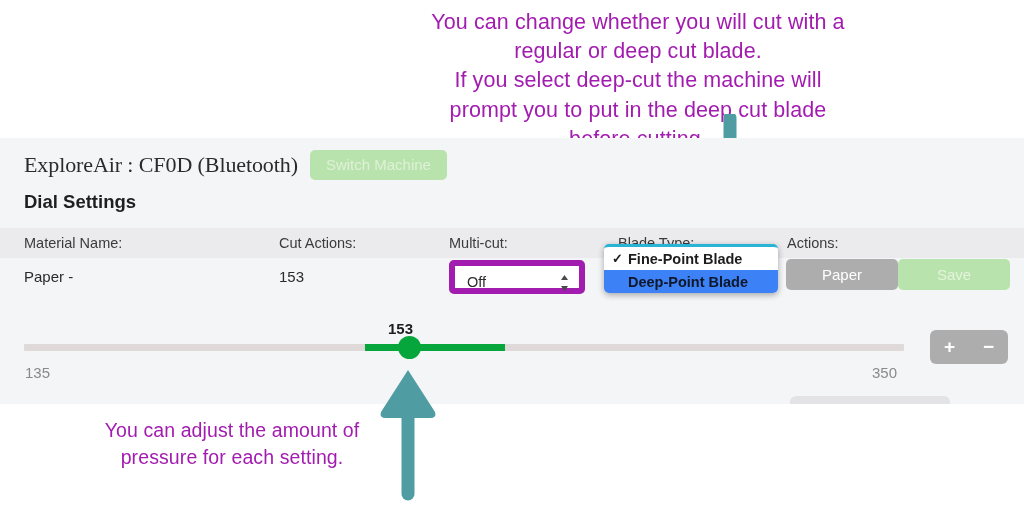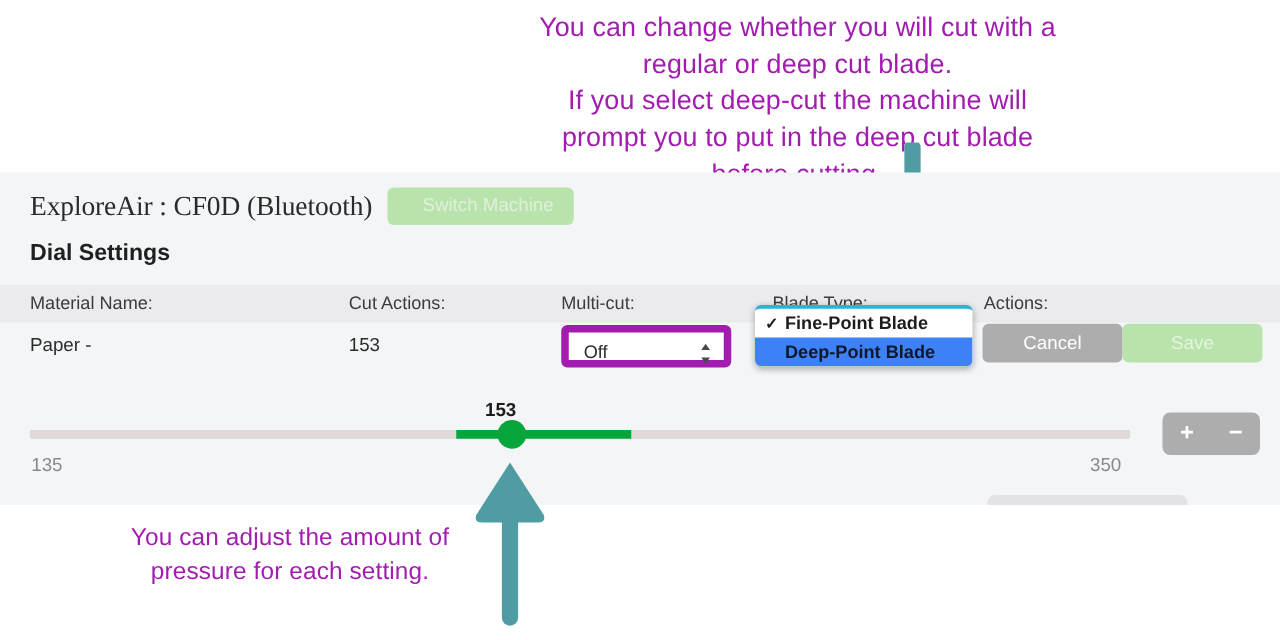--- a/index.html
+++ b/index.html
@@ -74,21 +74,21 @@
     font-family: Liberation Serif, serif;
   }
   #switch-machine-button {
     margin-left: 12px;
     background: #b9e3ac;
     color: #dff0d8;
     border: none;
     border-radius: 5px;
     font-family: "Liberation Sans", sans-serif;
     font-size: 15px;
-    padding: 7px 16px 8px 28px;
+    padding: 7px 16px 8px 16px;
     line-height: 1;
     cursor: pointer;
   }
   #dial-settings-title {
     position: absolute;
     left: 24px;
     top: 53px;
     font-size: 18.5px;
     font-weight: bold;
     color: #1f1f1f;
@@ -354,21 +354,21 @@
       <div class="dropdown-option selected-check">
         <span class="check-mark">✓</span>
         <span>Fine-Point Blade</span>
       </div>
       <div class="dropdown-option highlighted">
         <span class="check-mark"></span>
         <span>Deep-Point Blade</span>
       </div>
     </div>
 
-    <button id="cancel-button">Cancel</button>
+    <button id="cancel-button">Paper</button>
     <button id="save-button">Save</button>
   </div>
 
   <div id="pressure-slider-section">
     <div id="slider-value-label">153</div>
     <div id="slider-track">
       <div id="slider-fill"></div>
       <div id="slider-handle"></div>
     </div>
     <div id="slider-min-label">135</div>

